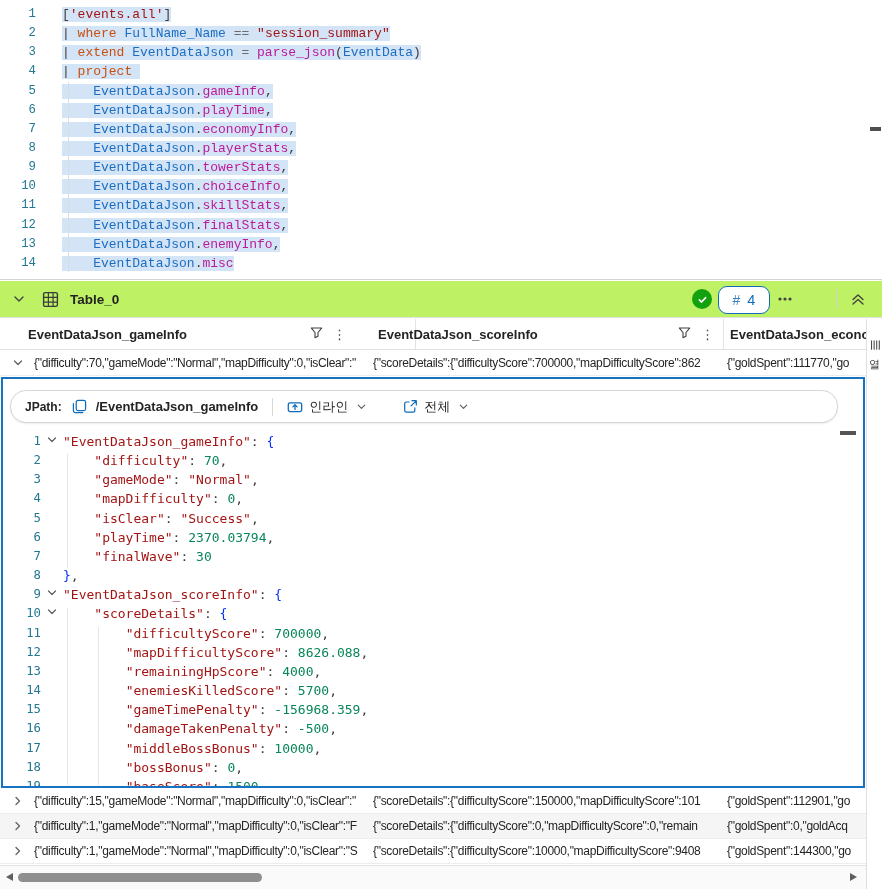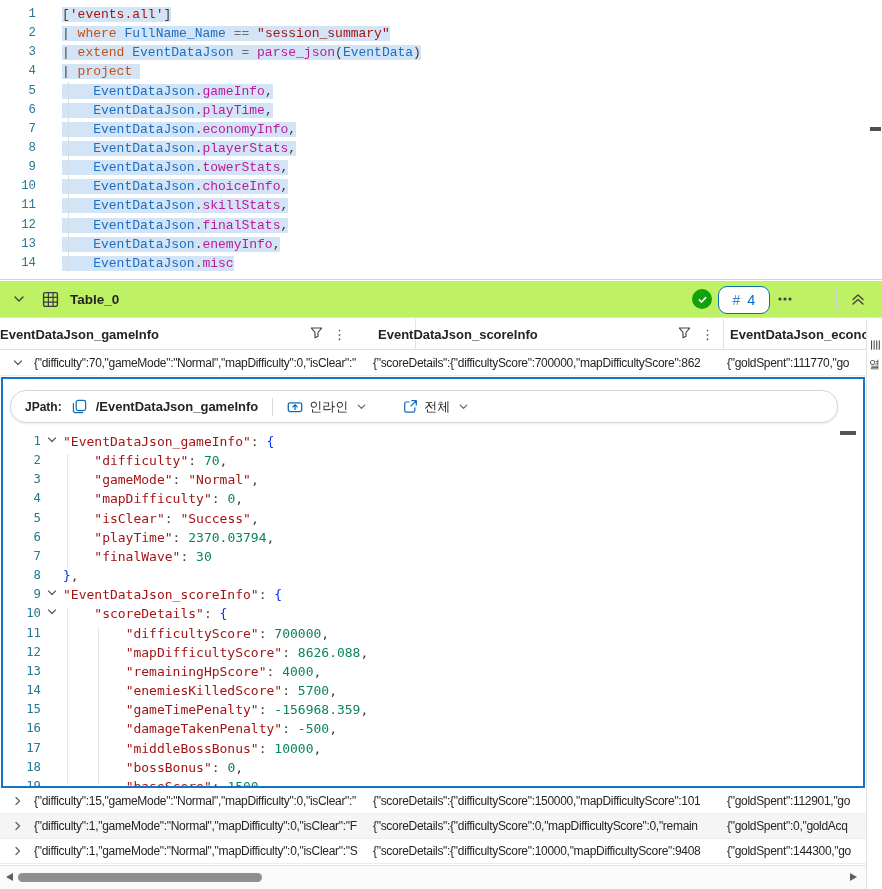--- a/index.html
+++ b/index.html
@@ -36,21 +36,21 @@
   #tb-divider{position:absolute;left:836px;top:8px;width:1px;height:20px;background:#d1d1d1;}
   #collapse-btn{left:850px;}
 
   
   #grid-header{position:absolute;left:0;top:319px;width:866px;height:31px;background:#fff;
                border-bottom:1px solid #e0e0e0;box-sizing:border-box;}
   .hcell{position:absolute;top:0;height:30px;display:flex;align-items:center;box-sizing:border-box;
          border-right:1px solid #e3e3e3;overflow:hidden;}
   .hcell:last-child{border-right:none;}
   .hlabel{font-size:13px;font-weight:700;color:#242424;white-space:nowrap;overflow:hidden;}
-  .hc1{left:0;width:416px;}
+  .hc1{left:0;width:416px;padding-left:28px;}
   .hc2{left:370px;width:354px;padding-left:8px;}
   .hc3{left:724px;width:142px;padding-left:6px;}
   .hicons{position:absolute;top:0;height:30px;display:flex;align-items:center;gap:10px;}
   .hic1{left:310px;} .hic2{left:678px;}
   .kebab{color:#424242;font-size:13px;line-height:1;}
 
   
   .grow{position:relative;width:866px;height:25px;box-sizing:border-box;border-bottom:1px solid #ededed;
         background:#fff;font-size:12px;letter-spacing:-0.3px;color:#242424;}
   .grow.alt{background:#f5f5f5;}

